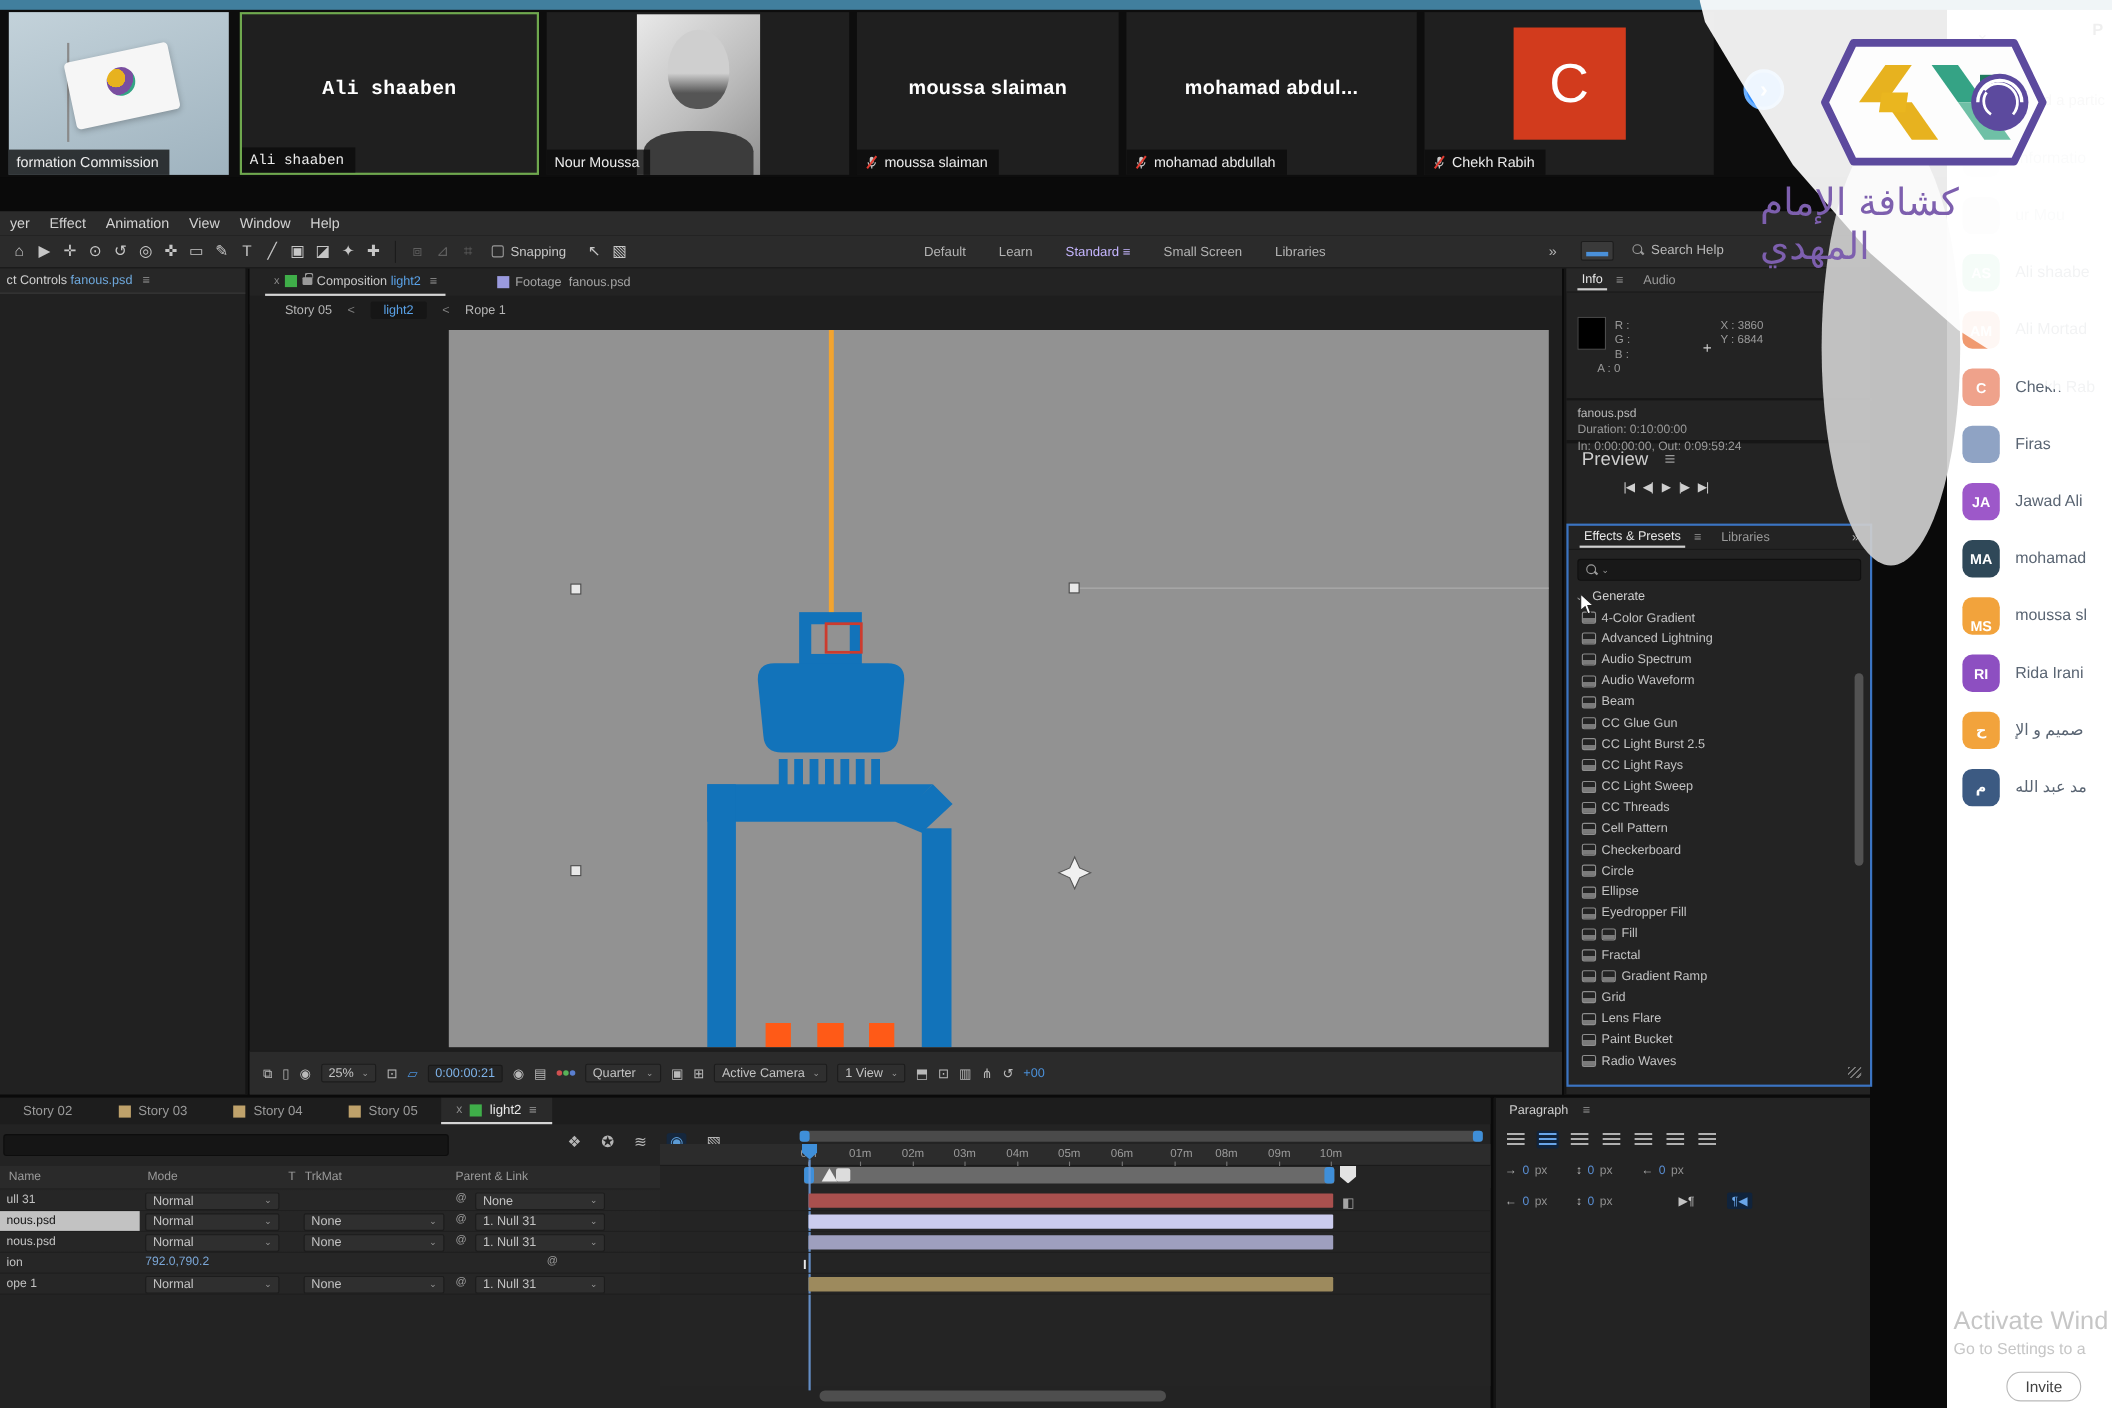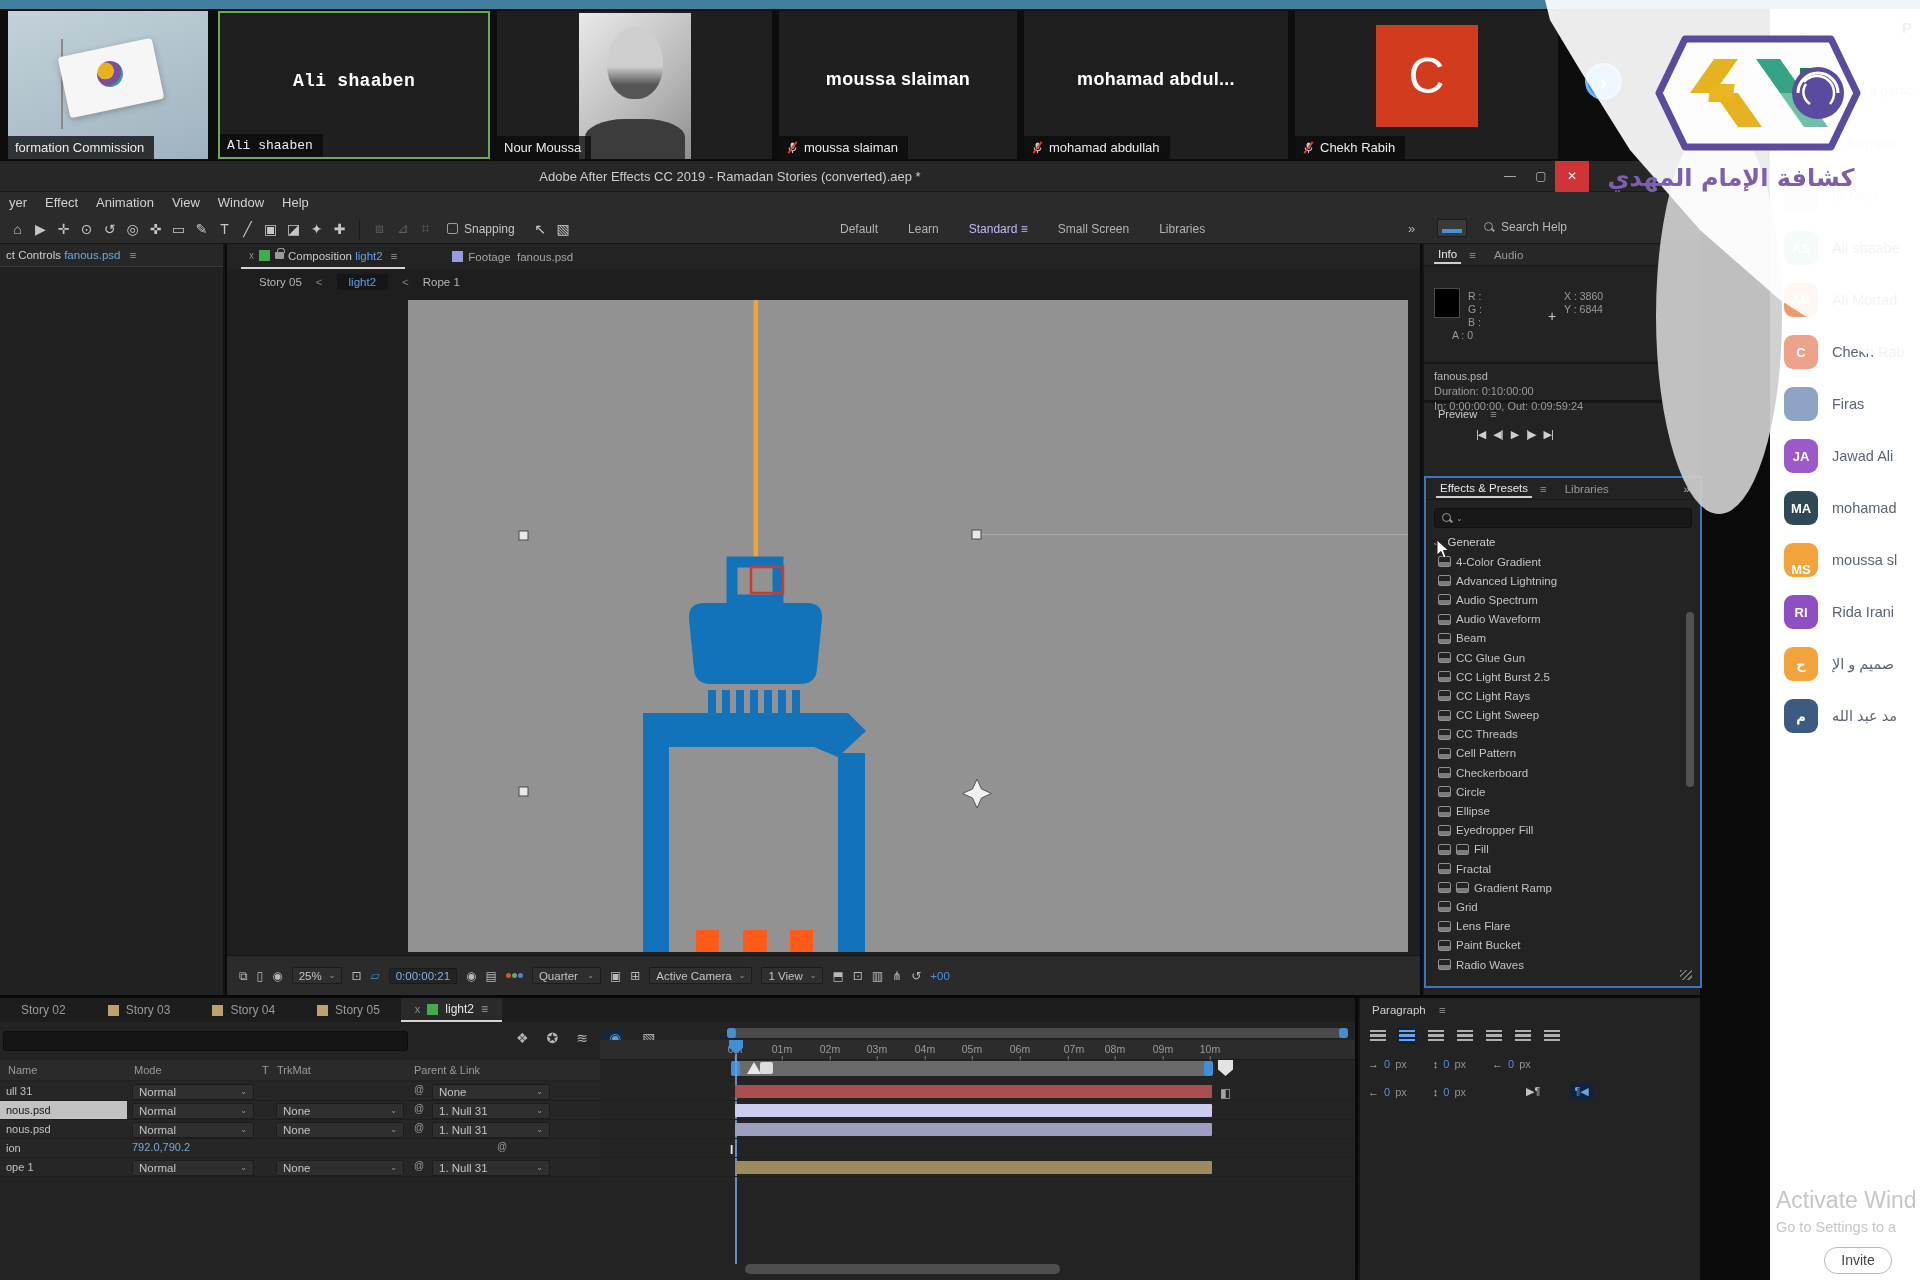--- a/index.html
+++ b/index.html
@@ -211,22 +211,22 @@
   #act1 { position:absolute; left:6px; top:1178px; font-size:23px; color:#c6c6c6; white-space:nowrap; }
   #act2 { position:absolute; left:6px; top:1210px; font-size:14.5px; color:#c6c6c6; white-space:nowrap; }
 
   
   #wm-gray { position:absolute; left:1656px; top:118px; width:126px; height:396px; background:rgba(205,205,205,.93);
              border-radius:50%; z-index:58; }
   #wm-blob { position:absolute; left:0; top:0; width:1920px; height:1280px; z-index:60; pointer-events:none;
              background:rgba(255,255,255,.92);
              clip-path:polygon(1545px 0px,1920px 0px,1920px 370px,1862px 352px,1780px 300px,1700px 230px,1630px 150px,1580px 70px,1550px 20px); }
   #wm-logo { position:absolute; left:1652px; top:32px; width:212px; height:122px; z-index:61; }
-  #wm-title { position:absolute; left:1600px; top:164px; width:262px; text-align:center; z-index:61;
-              font-family:"DejaVu Sans",sans-serif; font-size:24px; font-weight:bold; color:#7d5fae; direction:rtl; }
+  #wm-title { position:absolute; left:1600px; top:164px; width:262px; text-align:left; z-index:61;
+              font-family:"DejaVu Sans",sans-serif; font-size:34px; font-weight:normal; color:#7d5fae; direction:rtl; }
 
   
   #cursor { position:absolute; left:1436px; top:540px; z-index:70; }
 </style>
 </head>
 <body>
 
 <div id="root">
 
   <div id="topbar"></div>
@@ -307,26 +307,20 @@
         <path d="M3.5 7 a3.5 3.5 0 0 0 7 0" fill="none" stroke="#c9c9c9" stroke-width="1.2"></path>
         <line x1="7" y1="10.5" x2="7" y2="13" stroke="#c9c9c9" stroke-width="1.2"></line>
         <line x1="2.5" y1="13" x2="11.5" y2="1" stroke="#e03c31" stroke-width="2"></line>
       </svg>
       <span>Chekh Rabih</span>
     </div>
   </div>
 </div>
   <div id="next-btn">›</div>
 
-  <div id="ae-title">
-    <div class="t">Adobe After Effects CC 2019 - Ramadan Stories (converted).aep *</div>
-    <span class="winbtn" style="left:1493px">—</span>
-    <span class="winbtn" style="left:1524px">▢</span>
-    <span class="winbtn" id="btn-close" style="left:1555px">✕</span>
-  </div>
   <div id="ae-menu"><span>yer</span><span>Effect</span><span>Animation</span><span>View</span><span>Window</span><span>Help</span></div>
   <div id="ae-toolbar">
     <span style="width:6px"></span>
     <span style="display:flex">
         <span class="tool">⌂</span>
         <span class="tool">▶</span>
         <span class="tool">✛</span>
         <span class="tool">⊙</span>
         <span class="tool">↺</span>
         <span class="tool">◎</span>
@@ -506,21 +500,21 @@
       <span class="abs" style="left:28px;top:63px">A :  0</span>
       <span class="abs" style="left:124px;top:42px;font-size:14px;color:#c9c9c9">+</span>
       <span class="abs" style="left:140px;top:24px">X : 3860</span>
       <span class="abs" style="left:140px;top:37px">Y : 6844</span>
       <div class="abs" style="left:0;top:96px;width:278px;height:2px;background:#161616"></div>
       <span class="abs" style="left:10px;top:104px;color:#b9b9b9;font-size:11px">fanous.psd</span>
       <span class="abs" style="left:10px;top:119px;font-size:11px">Duration: 0:10:00:00</span>
       <span class="abs" style="left:10px;top:134px;font-size:11px">In: 0:00:00:00, Out: 0:09:59:24</span>
     </div>
     <div id="preview-sec">
-      <div style="padding:5px 0 0 14px;font-size:11px;color:#cfcfcf">
+      <div style="padding:5px 0 0 14px;font-size:17px;color:#cfcfcf">
         <span>Preview</span>
         <span class="m" style="color:#9a9a9a;margin-left:10px">≡</span>
       </div>
       <div id="pv-buttons">
           <span>|◀</span>
           <span>◀|</span>
           <span>▶</span>
           <span>|▶</span>
           <span>▶|</span>
         </div>

